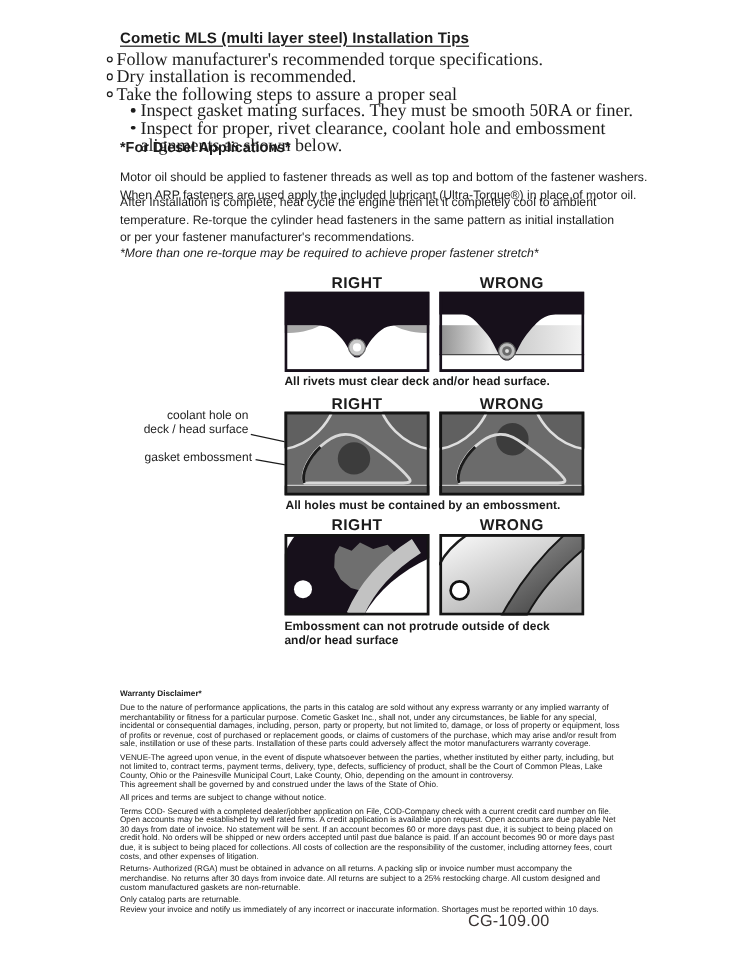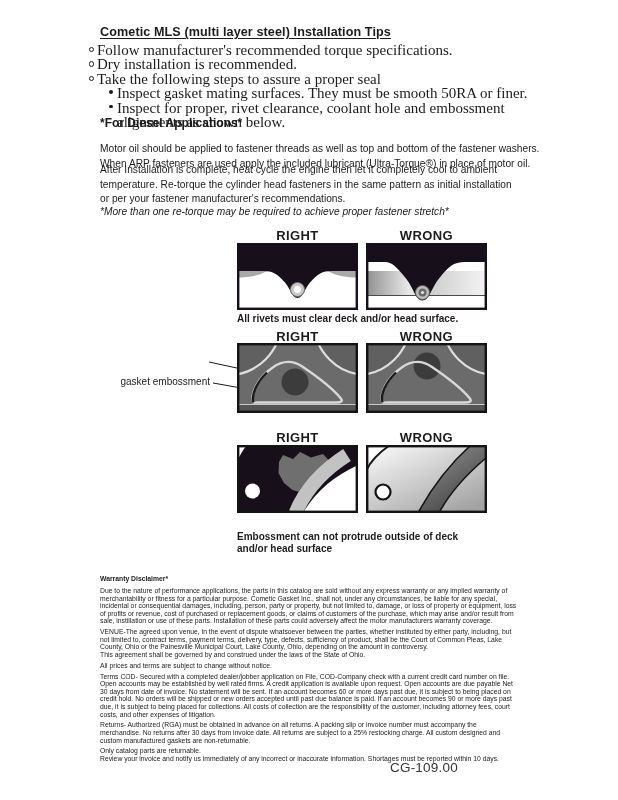--- a/index.html
+++ b/index.html
@@ -111,20 +111,22 @@
       <circle cx="56.5" cy="49.5" r="1.6" fill="#e0e0e0"></circle>
       <rect x="1.2" y="1.2" width="118.6" height="64.6" fill="none" stroke="#17101b" stroke-width="2.4"></rect>
     </svg>
   </div>
 
   <div class="abs caption" style="left:237px;top:313px;">All rivets must clear deck and/or head surface.</div>
 
   <div class="abs dlabel" style="left:237px;top:329px;">RIGHT</div>
   <div class="abs dlabel" style="left:366px;top:329px;">WRONG</div>
 
+  <div class="abs callout co1 preline">coolant hole on
+deck / head surface</div>
   <div class="abs callout co2">gasket embossment</div>
 
   <svg class="abs" style="left:203px;top:350px;" width="100" height="50">
     <line x1="6" y1="12" x2="94" y2="31" stroke="#1c1c1c" stroke-width="1"></line>
     <line x1="10" y1="33" x2="61" y2="42" stroke="#1c1c1c" stroke-width="1"></line>
   </svg>
 
   <div class="abs panel" style="left:237px;top:343px;">
     <svg viewBox="0 0 121 70">
       <rect width="121" height="70" fill="#6b6b6b"></rect>
@@ -146,20 +148,21 @@
       <circle cx="130" cy="-21" r="53" fill="#606060" stroke="#dedede" stroke-width="2.2"></circle>
       <rect x="0" y="61.5" width="121" height="8.5" fill="#555555"></rect>
       <line x1="0" y1="61.5" x2="121" y2="61.5" stroke="#c9c9c9" stroke-width="1.1"></line>
       <circle cx="61" cy="23" r="13.5" fill="#3c3c3c"></circle>
       <path d="M16.5,59.5 C13,51 21,35 35,25 C45,17.5 56,17 66,24 C80,33.5 96,46 103.5,55 C106.5,58.5 104,59.5 99,59.5 L21,59.5 C18,59.5 17.3,59.8 16.5,59.5 Z" fill="none" stroke="#d8d8d8" stroke-width="2.4" stroke-linejoin="round"></path>
       <path d="M16.5,59.5 C14,51.5 20,39 30,29.5" fill="none" stroke="#1b1b1b" stroke-width="2.4"></path>
       <rect x="1.2" y="1.2" width="118.6" height="67.6" fill="none" stroke="#141414" stroke-width="2.4"></rect>
     </svg>
   </div>
 
+  <div class="abs caption" style="left:238px;top:416px;">All holes must be contained by an embossment.</div>
 
   <div class="abs dlabel" style="left:237px;top:430px;">RIGHT</div>
   <div class="abs dlabel" style="left:366px;top:430px;">WRONG</div>
 
   <div class="abs panel" style="left:237px;top:445px;">
     <svg viewBox="0 0 121 68">
       <rect width="121" height="68" fill="#17101b"></rect>
       <path d="M0,0 L10,0 C6,5 2.5,10.5 0,17 Z" fill="#ffffff"></path>
       <polygon points="46,10 56,14 63,7 74,12.5 86,9 93,16.5 97,25 88,33.5 78,41.5 66,48 55.5,45 47,38 41.5,28 42,17" fill="#6f6f6f"></polygon>
       <path d="M121,20 C97,31 78,47 66,68 L121,68 Z" fill="#ffffff"></path>
@@ -183,21 +186,21 @@
       </defs>
       <rect width="121" height="68" fill="url(#g3a)"></rect>
       <path d="M0,0 L24,0 C14,7 5,15 0,26 Z" fill="#ffffff"></path>
       <path d="M24,0 C14,7 5,15 0,26" fill="none" stroke="#1a1a1a" stroke-width="2"></path>
       <path d="M105,0 L121,0 L121,12 C102,28 84,47 73,68 L52,68 C66,42 85,18 105,0 Z" fill="url(#g3b)" stroke="#161616" stroke-width="1.6"></path>
       <circle cx="17" cy="47" r="7.5" fill="#ffffff" stroke="#111111" stroke-width="2.2"></circle>
       <rect x="1.2" y="1.2" width="118.6" height="65.6" fill="none" stroke="#141414" stroke-width="2.4"></rect>
     </svg>
   </div>
 
-  <div class="abs caption preline" style="left:237px;top:517px;margin-top:14px;">Embossment can not protrude outside of deck
+  <div class="abs caption preline" style="left:237px;top:517px;">Embossment can not protrude outside of deck
 and/or head surface</div>
 
   <div class="abs legal">
     <p class="lhead">Warranty Disclaimer*</p>
     <p>Due to the nature of performance applications, the parts in this catalog are sold without any express warranty or any implied warranty of merchantability or fitness for a particular purpose.  Cometic Gasket Inc., shall not, under any circumstances, be liable for any special, incidental or consequential damages, including, person, party or property, but not limited to, damage, or loss of property or equipment, loss of profits or revenue, cost of purchased or replacement goods, or claims of customers of the purchase, which may arise and/or result from sale, instillation or use of these parts.  Installation of these parts could adversely affect the motor manufacturers warranty coverage.</p>
     <p class="preline">VENUE-The agreed upon venue, in the event of dispute whatsoever between the parties, whether instituted by either party, including, but not limited to, contract terms, payment terms, delivery, type, defects, sufficiency of product, shall be the Court of Common Pleas, Lake County, Ohio or the Painesville Municipal Court, Lake County, Ohio, depending on the amount in controversy.
 This agreement shall be governed by and construed under the laws of the State of Ohio.</p>
     <p>All prices and terms are subject to change without notice.</p>
     <p>Terms COD- Secured with a completed dealer/jobber application on File, COD-Company check with a current credit card number on file.  Open accounts may be established by well rated firms.  A credit application is available upon request.  Open accounts are due payable Net 30 days from date of invoice.  No statement will be sent.  If an account becomes 60 or more days past due, it is subject to being placed on credit hold.  No orders will be shipped or new orders accepted until past due balance is paid.  If an account becomes 90 or more days past due, it is subject to being placed for collections.  All costs of collection are the responsibility of the customer, including attorney fees, court costs, and other expenses of litigation.</p>
     <p>Returns- Authorized (RGA) must be obtained in advance on all returns.  A packing slip or invoice number must accompany the merchandise.  No returns after 30 days from invoice date.  All returns are subject to a 25% restocking charge.  All custom designed and custom manufactured gaskets are non-returnable.</p>

